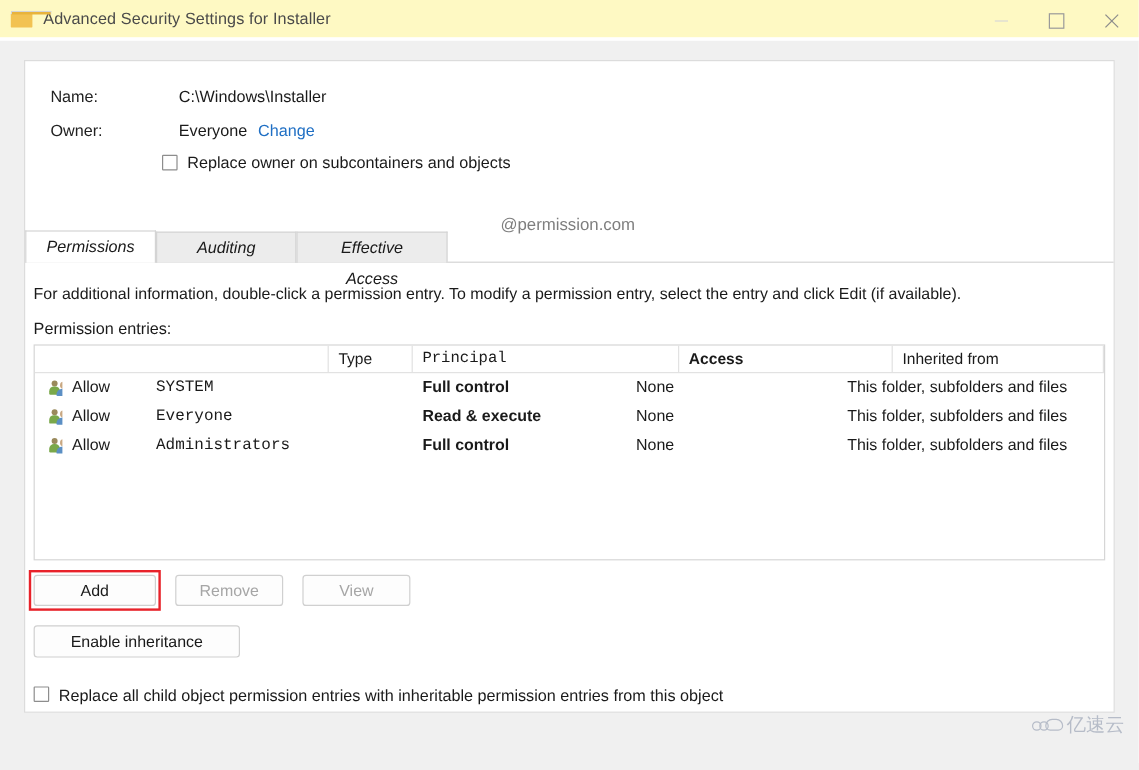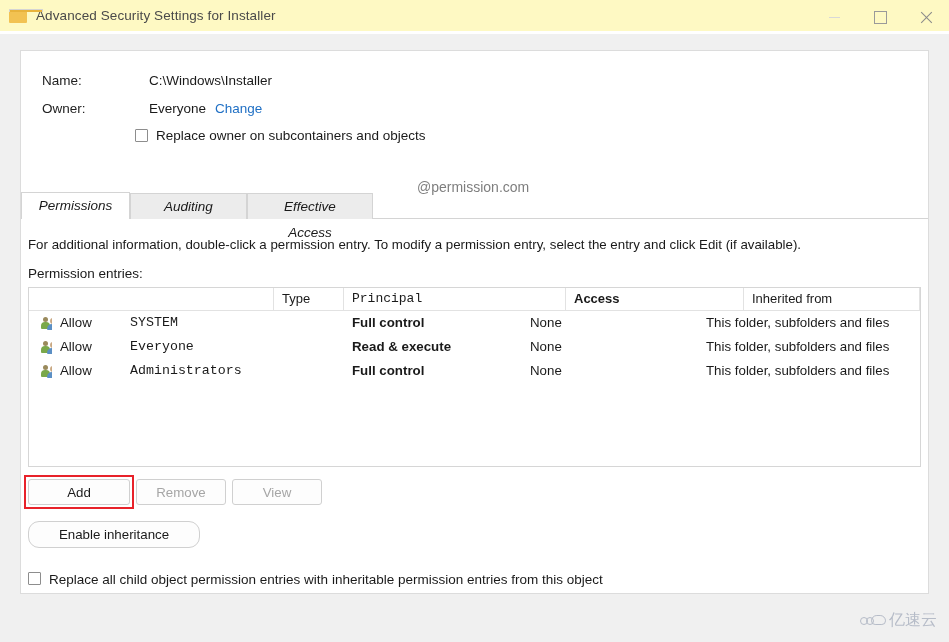--- a/index.html
+++ b/index.html
@@ -337,21 +337,21 @@
     cursor: pointer;
     padding: 0;
   }
   .btn.disabled { color: #a6a6a6; }
 
   .btn-row {
     position: absolute;
     left: 7px;
     top: 428px;
     display: flex;
-    gap: 6px;
+    gap: 16px;
   }
   .add-wrap {
     position: relative;
     display: inline-block;
   }
   .add-highlight {
     position: absolute;
     left: -4px;
     top: -4px;
     width: 110px;
@@ -362,21 +362,20 @@
   .btn-add { width: 102px; }
   .btn-remove { width: 90px; }
   .btn-view { width: 90px; }
 
   .btn-inherit {
     position: absolute;
     left: 7px;
     top: 470px;
     width: 172px;
     height: 27px;
-    border-radius: 11px;
   }
 
   .bottom-cb {
     position: absolute;
     left: 7px;
     top: 521px;
     display: flex;
     align-items: flex-start;
   }
 
@@ -385,21 +384,21 @@
     position: absolute;
     left: 0;
     top: 574px;
     width: 949px;
     height: 68px;
   }
 
   .watermark-yun {
     position: absolute;
     left: 860px;
-    top: 610px;
+    top: 594px;
     display: flex;
     align-items: center;
     gap: 3px;
   }
   .yun-logo {
     width: 26px;
     height: 15px;
     position: relative;
   }
   .yun-logo .ring {

